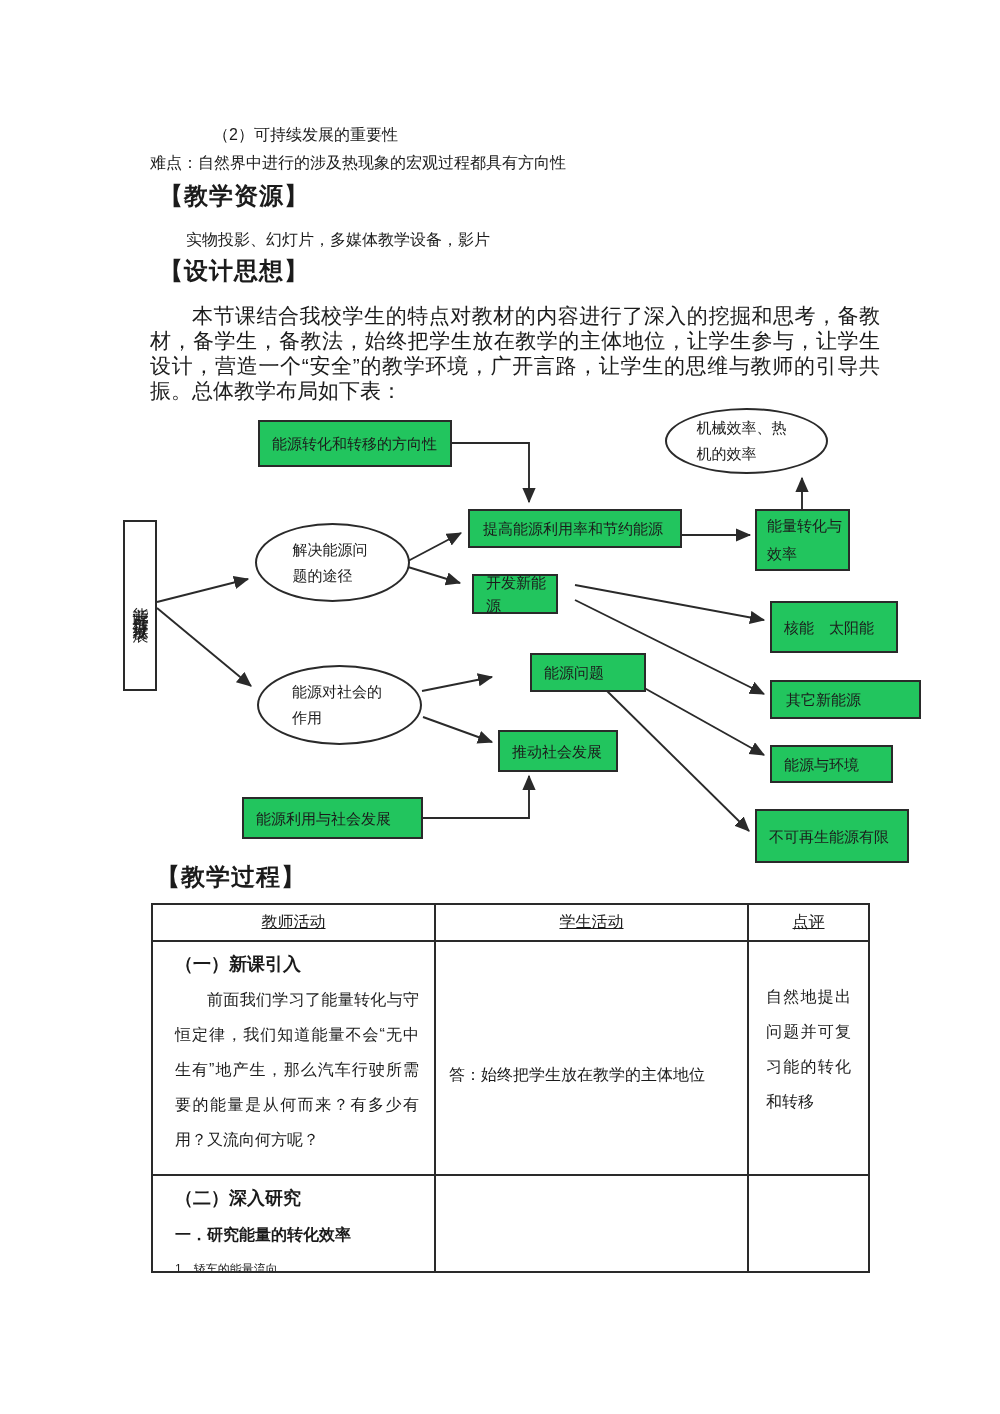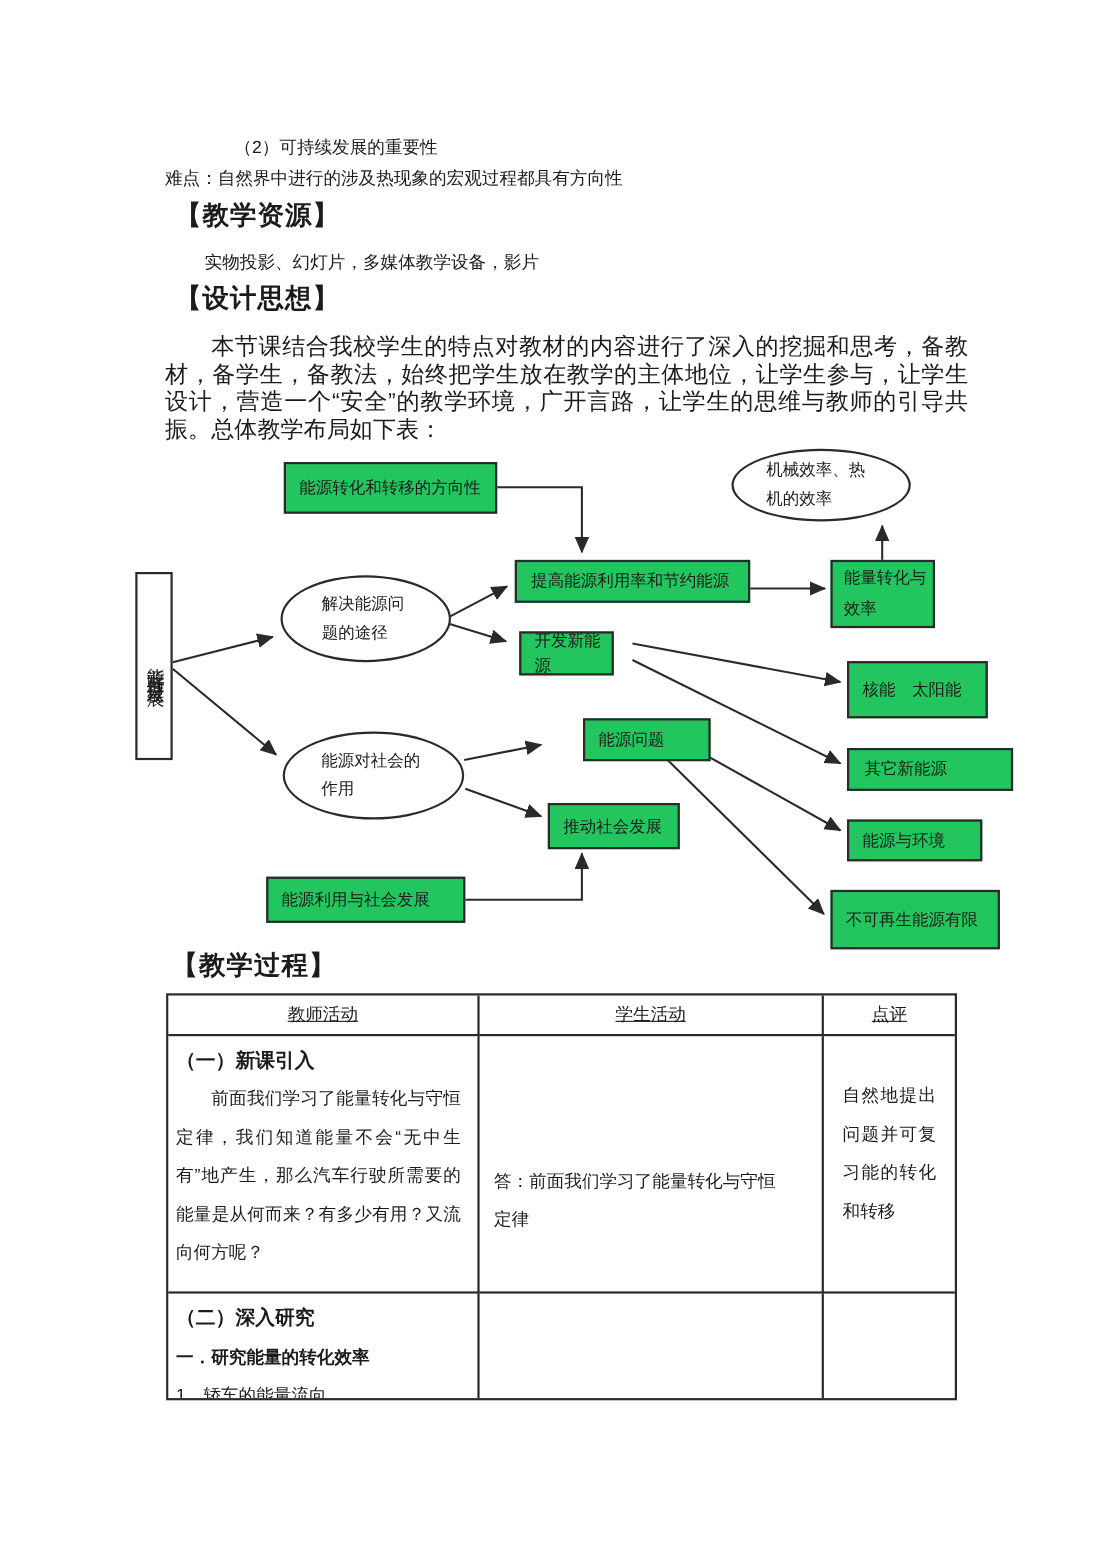--- a/index.html
+++ b/index.html
@@ -41,27 +41,27 @@
     position:absolute; left:151px; top:903px; width:719px; height:370px;
     display:grid; grid-template-columns:283px 313px 1fr; grid-template-rows:37px 234px 1fr;
     border:2px solid #2a2a2a; box-sizing:border-box; background:#fff;
   }
   .cell { border-right:2px solid #2a2a2a; border-bottom:2px solid #2a2a2a; box-sizing:border-box; overflow:hidden; }
   .cell.clast { border-right:none; }
   .cell.rlast { border-bottom:none; }
   .hcell { display:flex; align-items:center; justify-content:center; font-size:16px;text-decoration:underline; }
   .cell-heading { font-size:18px; font-weight:bold; line-height:30px; }
   .tpara { font-size:16px; line-height:35px; text-indent:2em; text-align:justify; margin-top:3px; }
-  .c1 { padding:7px 15px 0 7px; }
+  .c1 { padding:7px 15px 0 22px; }
   .c2 { padding:115px 0 0 13px; }
   .c2 .inner { width:259px; font-size:16px; line-height:35px; }
   .c3 { padding:37px 0 0 0; }
   .c3 .inner { width:85px; margin:0 auto; font-size:16px; line-height:35px; text-align:justify; text-justify:inter-character; }
   .sub1 { font-size:16px; font-weight:bold; margin-top:7px; line-height:29px; }
-  .sub2 { font-size:16px; margin-top:6px; line-height:29px; }
+  .sub2 { font-size:12px; margin-top:6px; line-height:29px; }
 </style>
 </head>
 <body>
 
 <div class="page">
 
   <div class="abs body-text" style="left:213px; top:122px;">（2）可持续发展的重要性</div>
   <div class="abs body-text" style="left:150px; top:150px;">难点：自然界中进行的涉及热现象的宏观过程都具有方向性</div>
 
   <div class="abs section-heading" style="left:159px; top:180px;">【教学资源】</div>
@@ -139,21 +139,21 @@
 
     <div class="cell hcell">教师活动</div>
     <div class="cell hcell">学生活动</div>
     <div class="cell hcell clast">点评</div>
 
     <div class="cell c1">
       <div class="cell-heading">（一）新课引入</div>
       <div class="tpara">前面我们学习了能量转化与守恒定律，我们知道能量不会“无中生有”地产生，那么汽车行驶所需要的能量是从何而来？有多少有用？又流向何方呢？</div>
     </div>
     <div class="cell c2">
-      <div class="inner">答：前面我们学习了能量转化与守恒定律</div>
+      <div class="inner">答：始终把学生放在教学的主体地位</div>
     </div>
     <div class="cell c3 clast">
       <div class="inner">自然地提出问题并可复习能的转化和转移</div>
     </div>
 
     <div class="cell c1 rlast">
       <div class="cell-heading">（二）深入研究</div>
       <div class="sub1">一．研究能量的转化效率</div>
       <div class="sub2">1．轿车的能量流向</div>
     </div>

